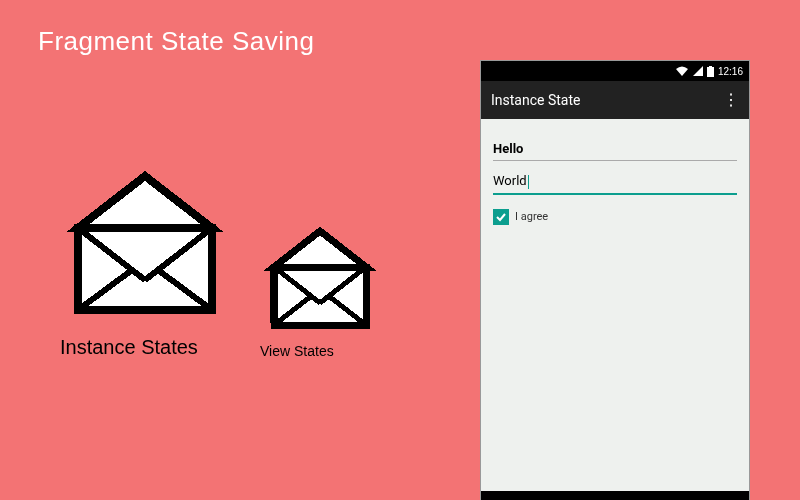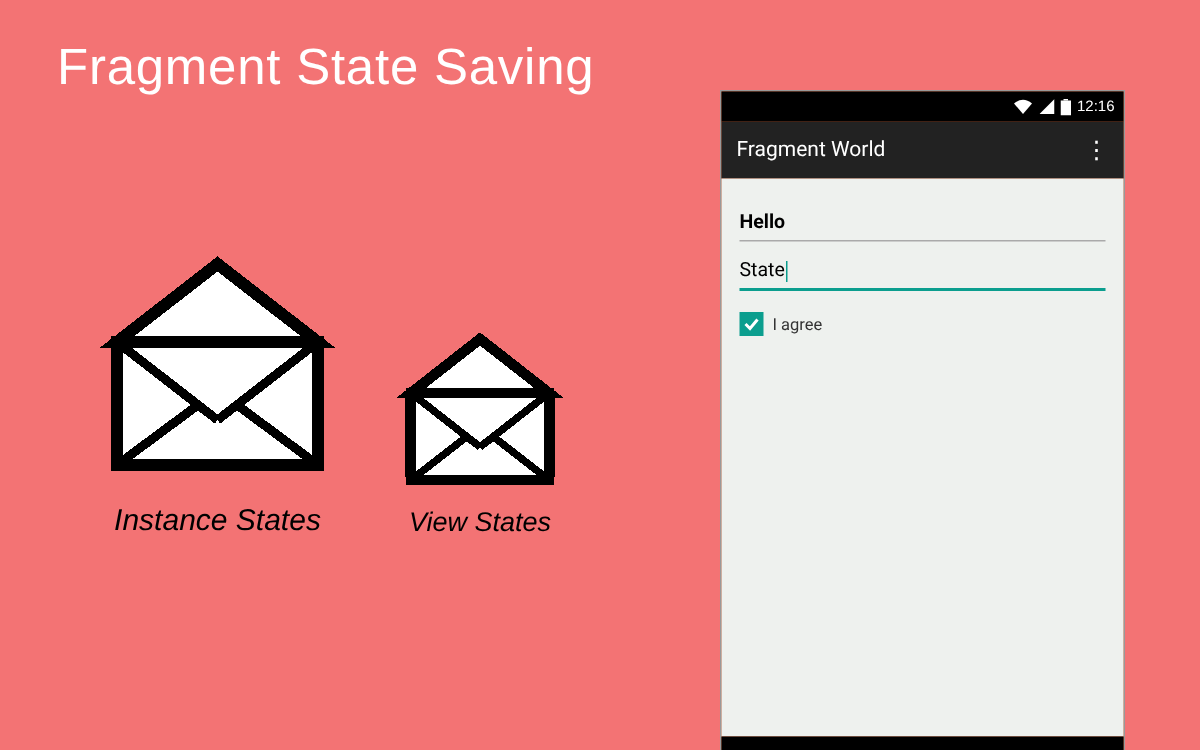--- a/index.html
+++ b/index.html
@@ -6,48 +6,47 @@
   body {
     width: 800px;
     height: 500px;
     background: #f37374;
     font-family: "Century Gothic", "Futura", sans-serif;
     position: relative;
     overflow: hidden;
   }
   .title {
     color: #fff;
-    font-size: 34px;
+    font-size: 26px;
     font-weight: 400;
     position: absolute;
     top: 26px;
     left: 38px;
     letter-spacing: 0.5px;
   }
   .envelopes {
     position: absolute;
     top: 170px;
     left: 60px;
     display: flex;
     align-items: flex-end;
     gap: 30px;
   }
   .env-group {
     display: flex;
     flex-direction: column;
-    align-items: center;
-    font-style: italic;
+    align-items: flex-start;
   }
   .env-label {
     font-size: 20px;
     color: #000;
     margin-top: 16px;
     font-weight: 400;
   }
-  .env-label.small { font-size: 18px; margin-top: 8px; }
+  .env-label.small { font-size: 14px; margin-top: 8px; }
   .phone {
     position: absolute;
     top: 60px;
     right: 50px;
     width: 270px;
     height: 466px;
     background: #c2410c;
     border: 1px solid #999;
     display: flex;
     flex-direction: column;
@@ -186,27 +185,27 @@
     <svg width="10" height="10">
         <path d="M0 10 L10 10 L10 0 Z" fill="#fff"></path>
       </svg>
     <svg width="7" height="11">
         <rect x="0" y="1" width="7" height="10" fill="#fff"></rect>
         <rect x="2" y="0" width="3" height="1" fill="#fff"></rect>
       </svg>
     <span>12:16</span>
   </div>
   <div class="actionbar">
-    <span>Fragment World</span>
+    <span>Instance State</span>
     <span class="overflow">⋮</span>
   </div>
   <div class="screen">
     <input class="field" value="Hello" style="">
     <div class="fieldwrap">
-      <span class="fval"><span>State</span><span class="cursor"></span></span>
+      <span class="fval"><span>World</span><span class="cursor"></span></span>
     </div>
     <div class="checkbox-row">
       <div class="cb">
         <svg width="12" height="12">
             <path d="M2 6 L5 9 L10 3" stroke="#fff" stroke-width="2" fill="none"></path>
           </svg>
       </div>
       <span class="cb-label">I agree</span>
     </div>
   </div>

